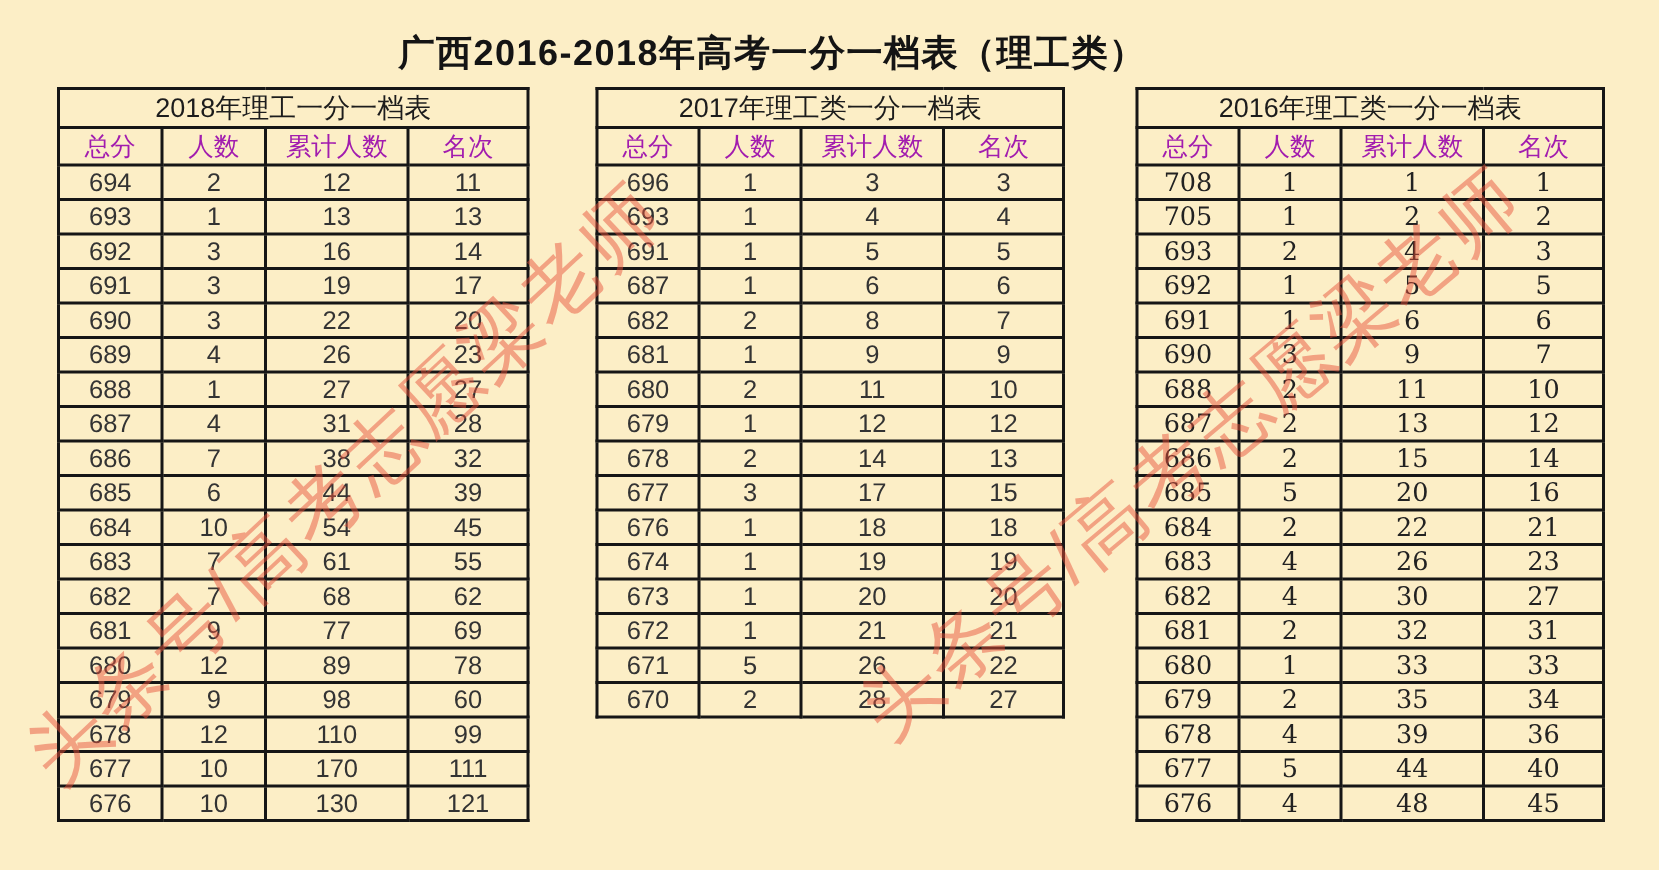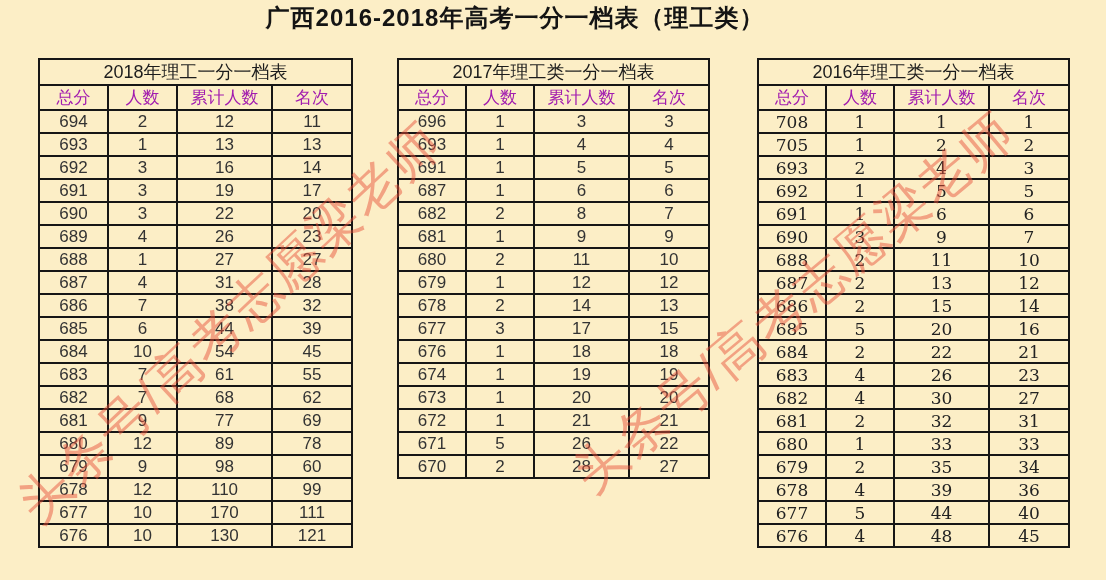--- a/index.html
+++ b/index.html
@@ -5,21 +5,21 @@
   * { margin:0; padding:0; box-sizing:border-box; }
   html,body { width:1106px; height:580px; }
   body {
     position:relative;
     background:#FCEEC6;
     font-family:"Liberation Sans", sans-serif;
     overflow:hidden;
   }
   .page-title {
     position:absolute;
-    top:2px; left:0;
+    top:19px; left:0;
     width:1030px;
     text-align:center;
     font-size:24px;
     font-weight:bold;
     color:#141414;
     letter-spacing:1px;
   }
   table.score-table {
     position:absolute;
     top:58px;

